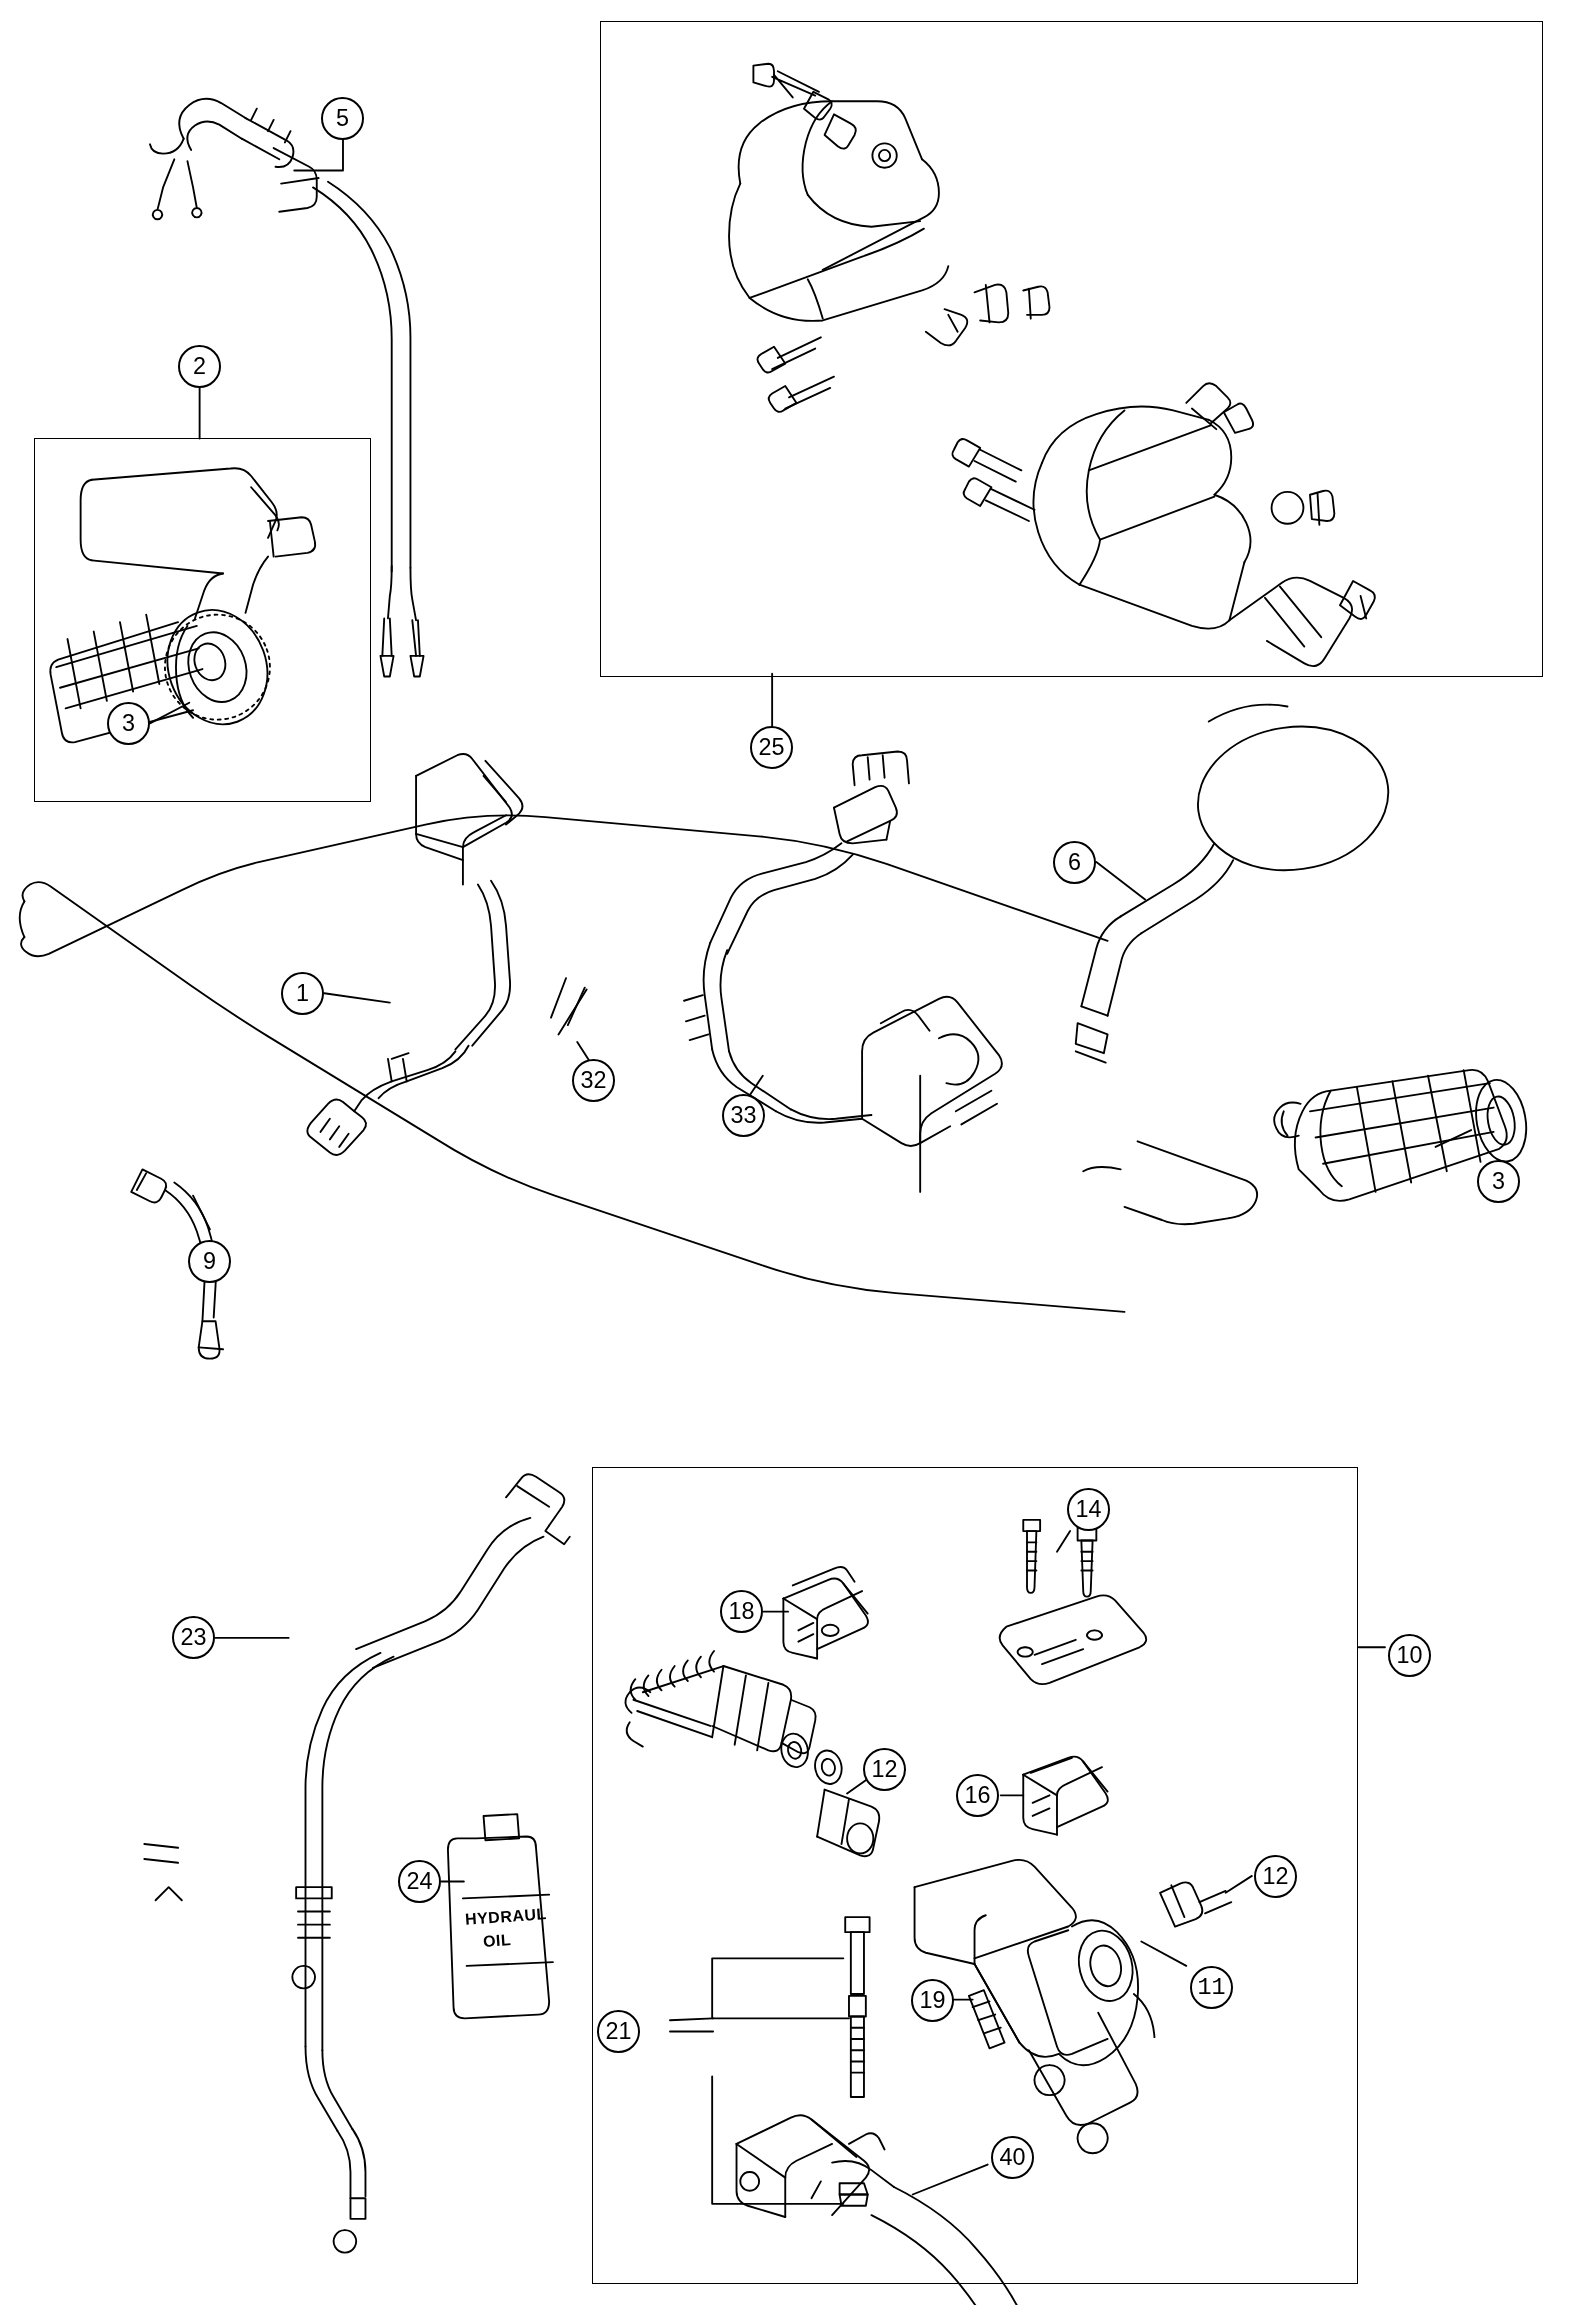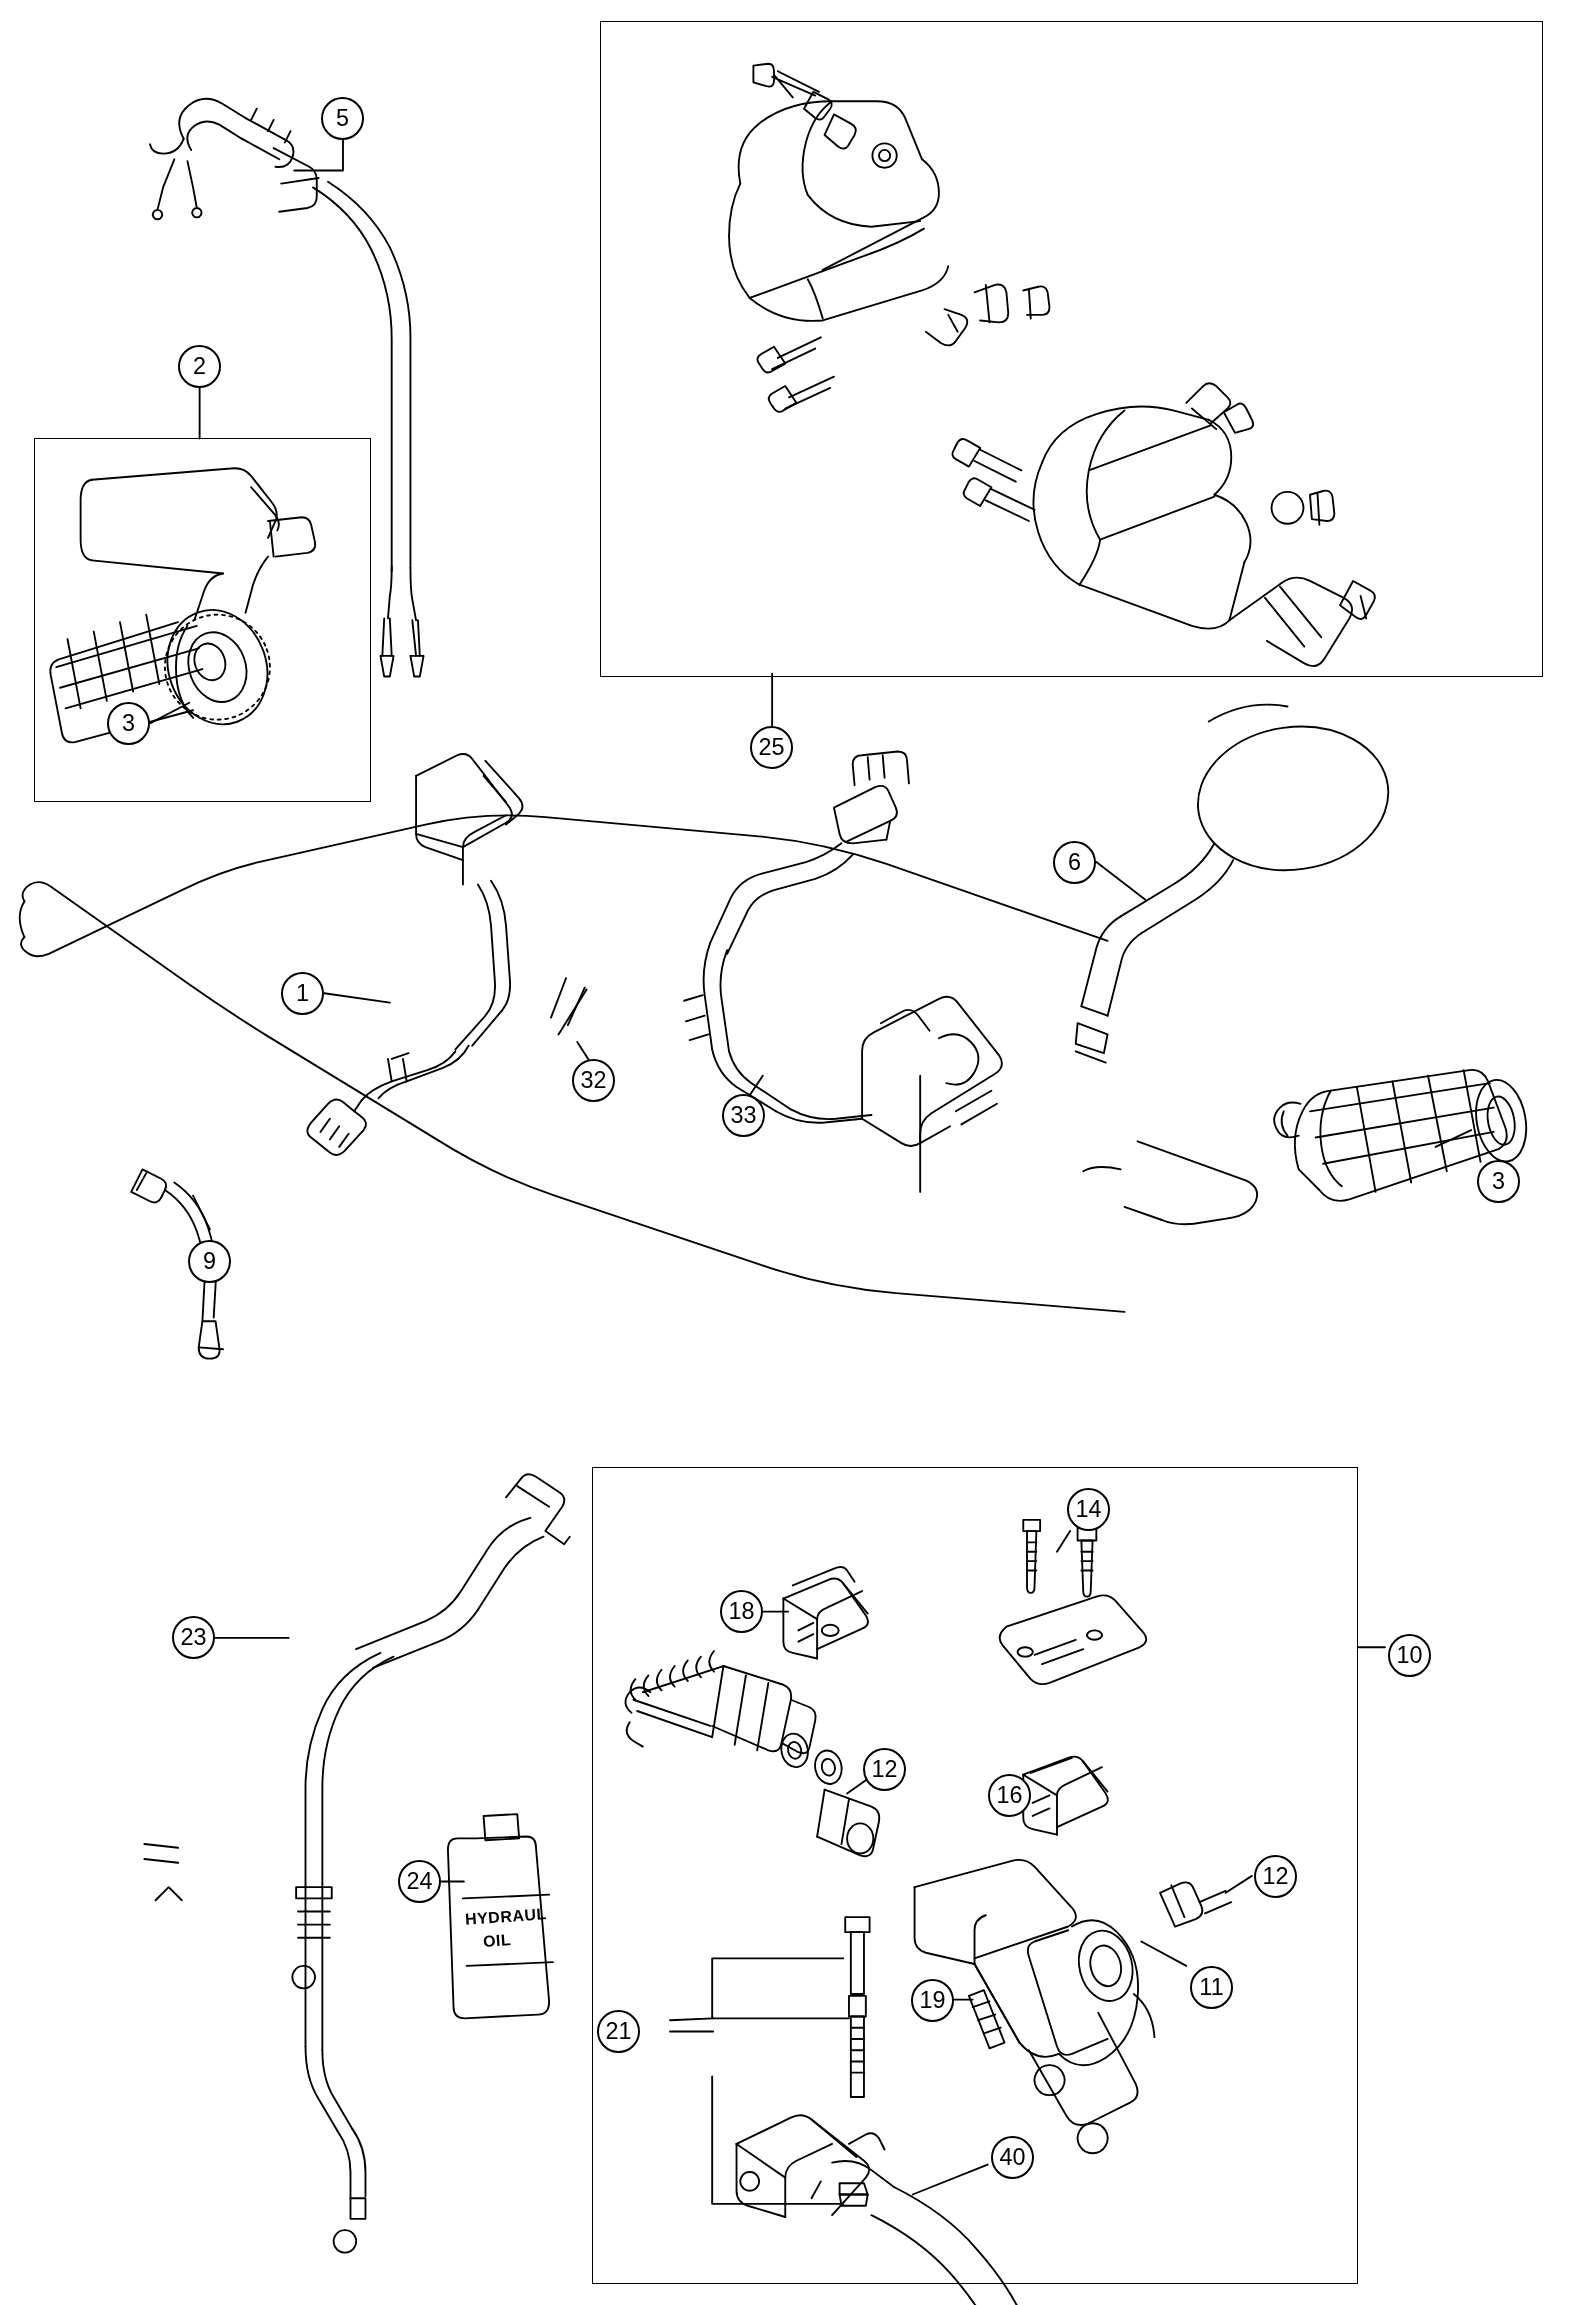--- a/index.html
+++ b/index.html
@@ -442,24 +442,24 @@
   <div class="oil-label" style="left:483px;top:1932px;">OIL</div>
 
   <div class="callout" style="left:281px;top:972px;">1</div>
   <div class="callout" style="left:178px;top:345px;">2</div>
   <div class="callout" style="left:107px;top:702px;">3</div>
   <div class="callout" style="left:1477px;top:1160px;">3</div>
   <div class="callout" style="left:321px;top:97px;">5</div>
   <div class="callout" style="left:1053px;top:841px;">6</div>
   <div class="callout" style="left:188px;top:1240px;">9</div>
   <div class="callout" style="left:1388px;top:1626px;margin-top:8px;">10</div>
-  <div class="callout" style="left:1190px;top:1966px;">11</div>
+  <div class="callout" style="left:1190px;top:1966px;font-family:Liberation Mono, monospace;">11</div>
   <div class="callout" style="left:1254px;top:1855px;">12</div>
   <div class="callout" style="left:1067px;top:1488px;">14</div>
-  <div class="callout" style="left:988px;top:1774px;">16</div>
+  <div class="callout" style="left:956px;top:1774px;">16</div>
   <div class="callout" style="left:863px;top:1748px;">12</div>
   <div class="callout" style="left:720px;top:1590px;">18</div>
   <div class="callout" style="left:911px;top:1979px;">19</div>
   <div class="callout" style="left:991px;top:2136px;">40</div>
   <div class="callout" style="left:597px;top:2010px;">21</div>
   <div class="callout" style="left:172px;top:1616px;">23</div>
   <div class="callout" style="left:398px;top:1860px;">24</div>
   <div class="callout" style="left:750px;top:726px;">25</div>
   <div class="callout" style="left:572px;top:1059px;">32</div>
   <div class="callout" style="left:722px;top:1094px;">33</div>

